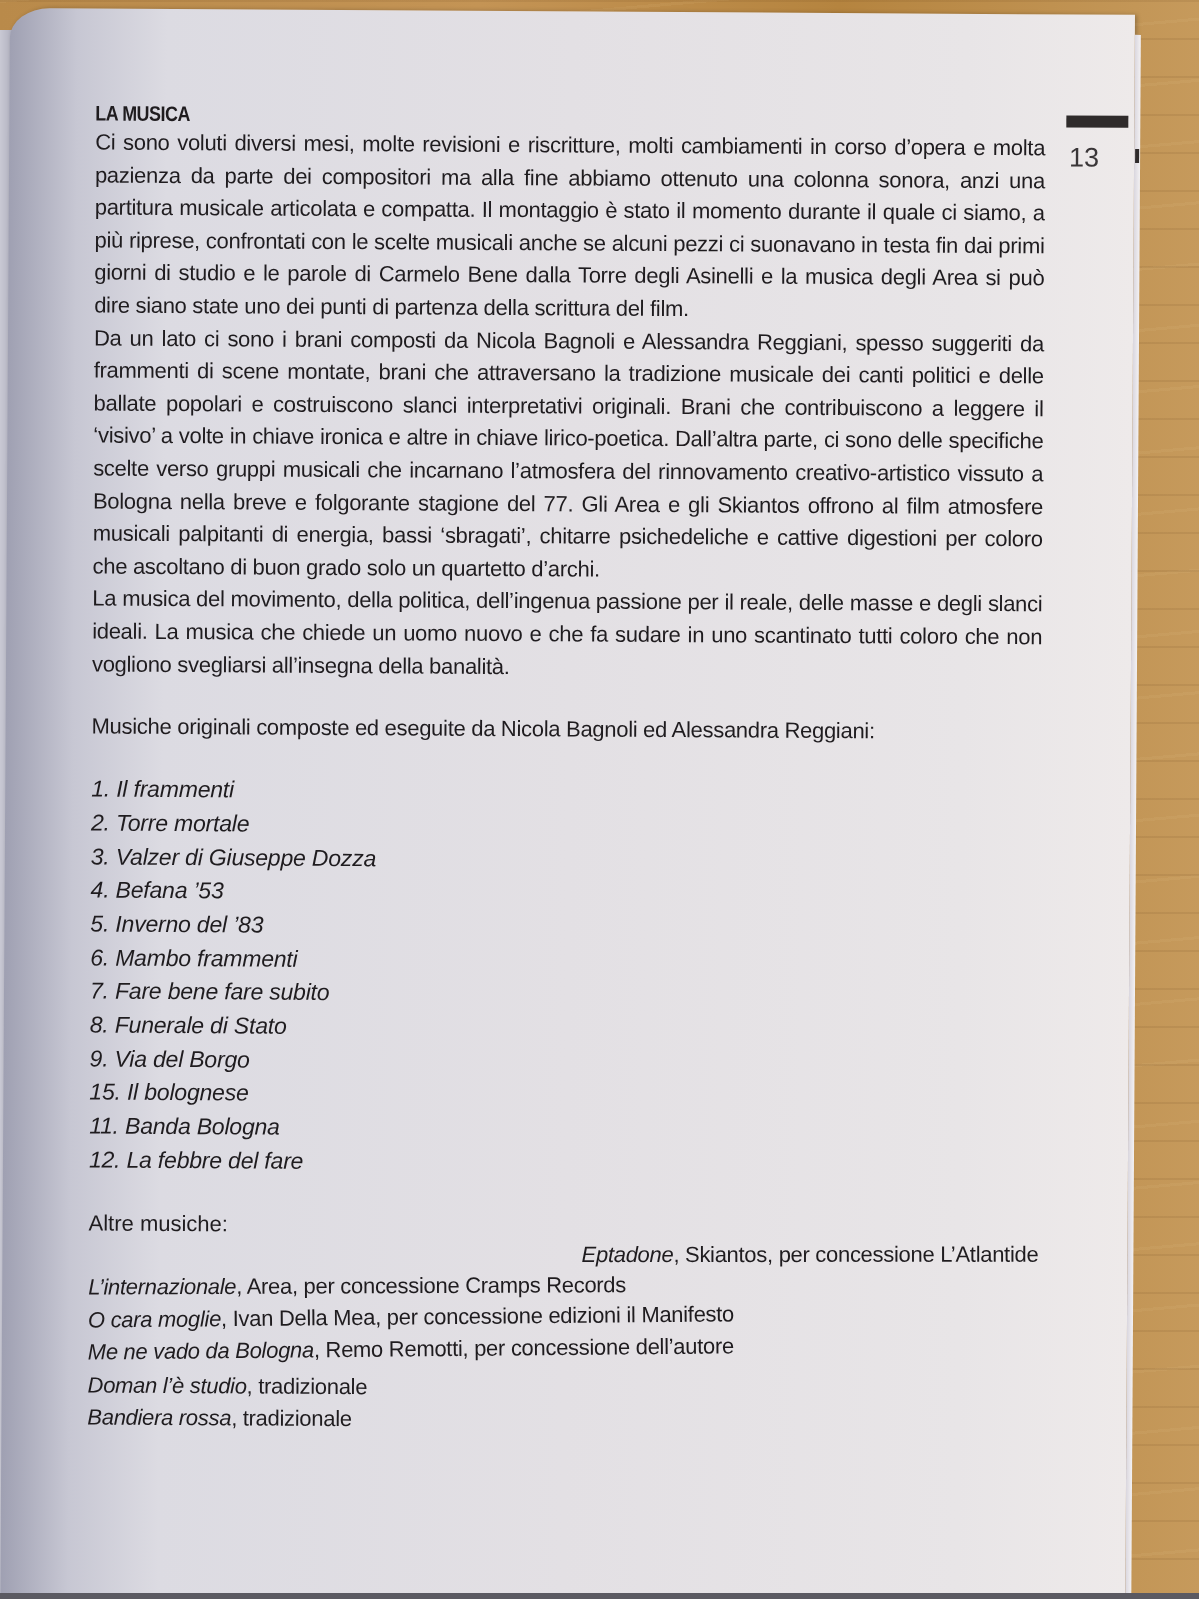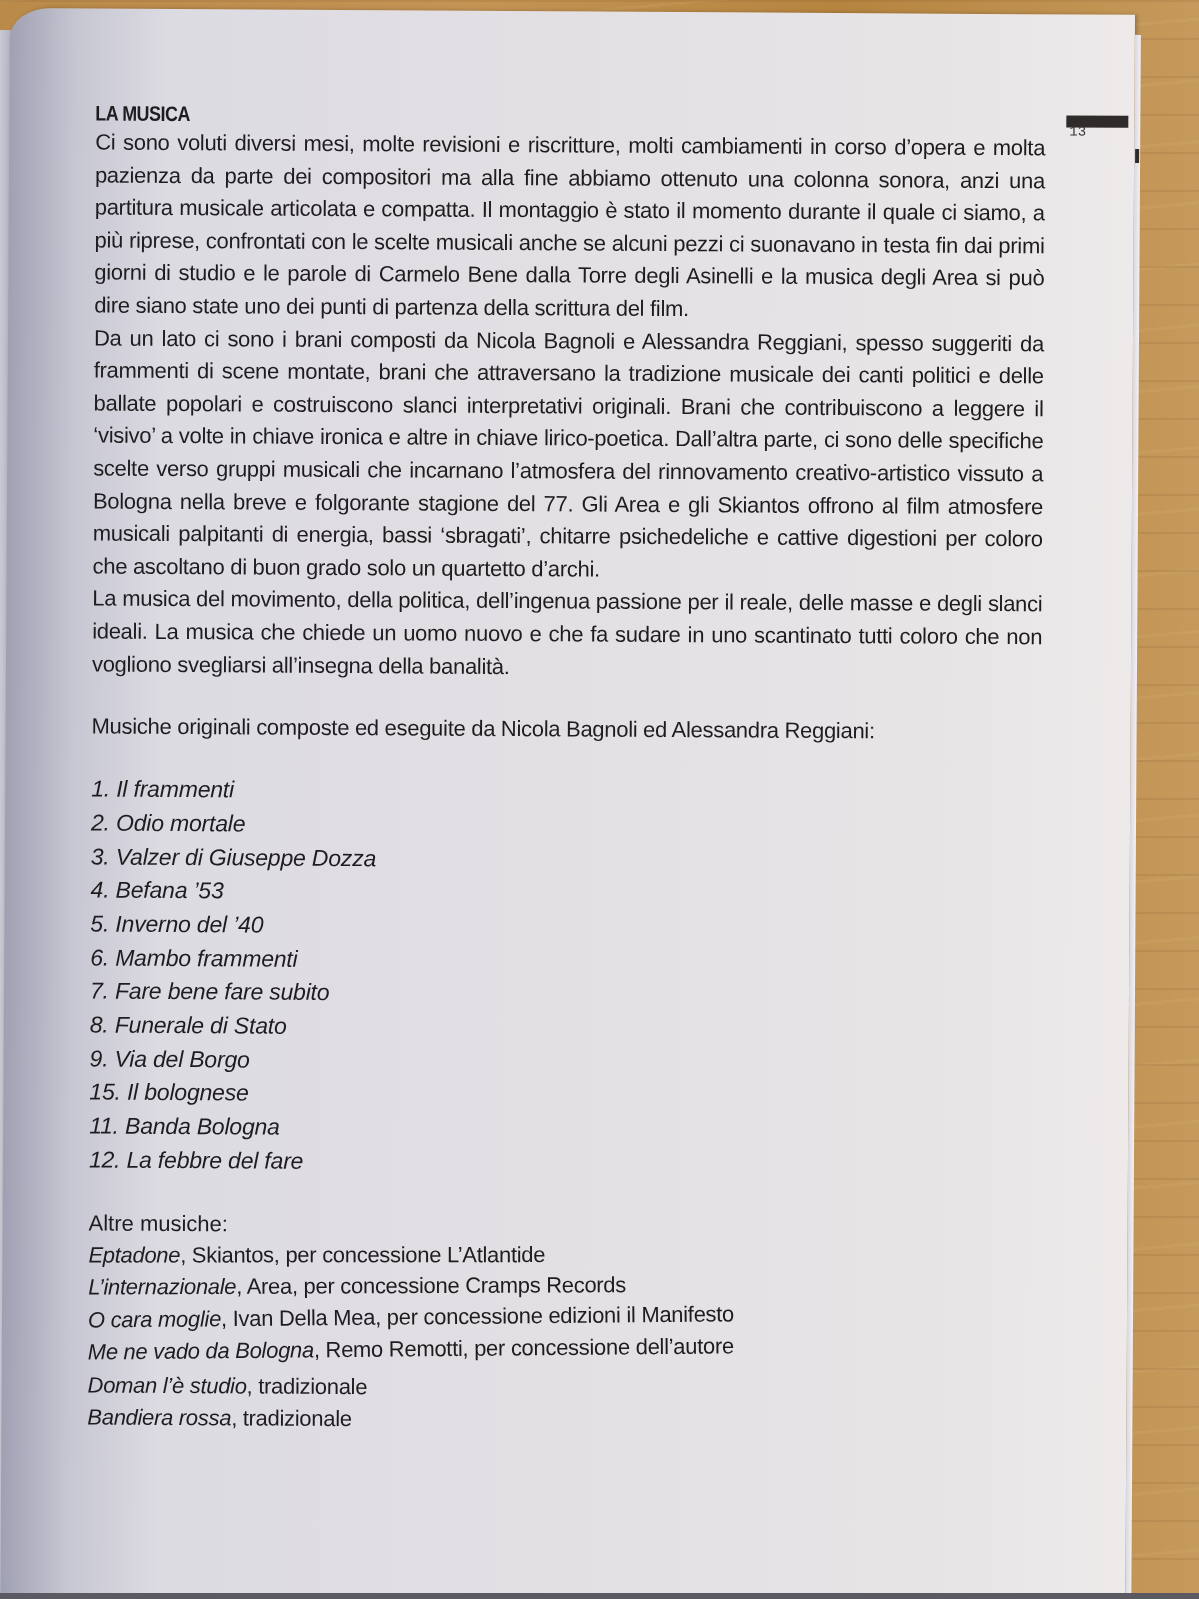--- a/index.html
+++ b/index.html
@@ -29,22 +29,22 @@
     position:absolute; right:-6px; top:20px; width:6px; height:1580px;
     background: linear-gradient(90deg, #d9d6de, #f3f1f3);
   }
   .tab-mark {
     position:absolute; left:1057px; top:101px; width:62px; height:12px; background:#2f2b2b;
   }
   .tab-mark-small {
     position:absolute; left:1126px; top:134px; width:4px; height:14px; background:#2f2b2b;
   }
   .page-number {
-    position:absolute; left:1060px; top:109px; font-family:Liberation Mono, monospace;
-    font-size:14px; color:#3a3638;
+    position:absolute; left:1060px; top:128px; font-family:Liberation Sans, sans-serif;
+    font-size:27px; color:#3a3638;
   }
   .content {
     position:absolute; left:86px; top:92px; width:950px;
     color:#1f1c1f;
   }
   .heading {
     font-family:"Liberation Sans", sans-serif; font-weight:bold; font-size:21px;
     letter-spacing:-0.5px; transform: scaleX(0.85); transform-origin:left;
     margin:0 0 0 0; line-height:26px;
   }
@@ -58,21 +58,21 @@
   .tracks { list-style:none; margin:0; padding:0; }
   .tracks li { font-size:23px; line-height:33.7px; font-style:italic; letter-spacing:-0.2px; }
   .tracks .num { font-style:italic; }
   .others-label { font-size:22px; line-height:32px; margin:0; }
   .credits { list-style:none; margin:0; padding:0; }
   .credits li { font-size:22px; line-height:32.5px; letter-spacing:-0.3px; }
   .credits .title { font-style:italic; }
   .credits li:nth-child(2) { transform: rotate(-0.6deg); transform-origin:left; }
   .credits li:nth-child(3) { transform: rotate(-0.9deg); transform-origin:left; }
   .credits li:nth-child(4) { transform: rotate(-0.9deg); transform-origin:left; }
-  .credits li:nth-child(1) { transform: rotate(-0.4deg); transform-origin:left; }
+  .credits li:nth-child(1) { transform: rotate(-0.4deg); transform-origin:left;text-align:right; }
   .bottom-shadow {
     position:absolute; left:0; bottom:0; width:1199px; height:6px; background:#5b5a62;
   }
 </style>
 </head>
 <body>
 
 <div class="wood-grain"></div>
 <div class="left-page-strip"></div>
 
@@ -90,24 +90,24 @@
       <p>Da un lato ci sono i brani composti da Nicola Bagnoli e Alessandra Reggiani, spesso suggeriti da frammenti di scene montate, brani che attraversano la tradizione musicale dei canti politici e delle ballate popolari e costruiscono slanci interpretativi originali. Brani che contribuiscono a leggere il ‘visivo’ a volte in chiave ironica e altre in chiave lirico-poetica. Dall’altra parte, ci sono delle specifiche scelte verso gruppi musicali che incarnano l’atmosfera del rinnovamento creativo-artistico vissuto a Bologna nella breve e folgorante stagione del 77. Gli Area e gli Skiantos offrono al film atmosfere musicali palpitanti di energia, bassi ‘sbragati’, chitarre psichedeliche e cattive digestioni per coloro che ascoltano di buon grado solo un quartetto d’archi.</p>
       <p>La musica del movimento, della politica, dell’ingenua passione per il reale, delle masse e degli slanci ideali. La musica che chiede un uomo nuovo e che fa sudare in uno scantinato tutti coloro che non vogliono svegliarsi all’insegna della banalità.</p>
     </div>
 
     <div class="spacer"></div>
     <p class="intro-line">Musiche originali composte ed eseguite da Nicola Bagnoli ed Alessandra Reggiani:</p>
     <div class="spacer"></div>
 
     <ol class="tracks">
       <li><span class="num">1.</span> <span>Il frammenti</span></li>
-      <li><span class="num">2.</span> <span>Odio mortale</span></li>
+      <li><span class="num">2.</span> <span>Torre mortale</span></li>
       <li><span class="num">3.</span> <span>Valzer di Giuseppe Dozza</span></li>
       <li><span class="num">4.</span> <span>Befana ’53</span></li>
-      <li><span class="num">5.</span> <span>Inverno del ’40</span></li>
+      <li><span class="num">5.</span> <span>Inverno del ’83</span></li>
       <li><span class="num">6.</span> <span>Mambo frammenti</span></li>
       <li><span class="num">7.</span> <span>Fare bene fare subito</span></li>
       <li><span class="num">8.</span> <span>Funerale di Stato</span></li>
       <li><span class="num">9.</span> <span>Via del Borgo</span></li>
       <li><span class="num">15.</span> <span>Il bolognese</span></li>
       <li><span class="num">11.</span> <span>Banda Bologna</span></li>
       <li><span class="num">12.</span> <span>La febbre del fare</span></li>
     </ol>
 
     <div class="spacer"></div>

